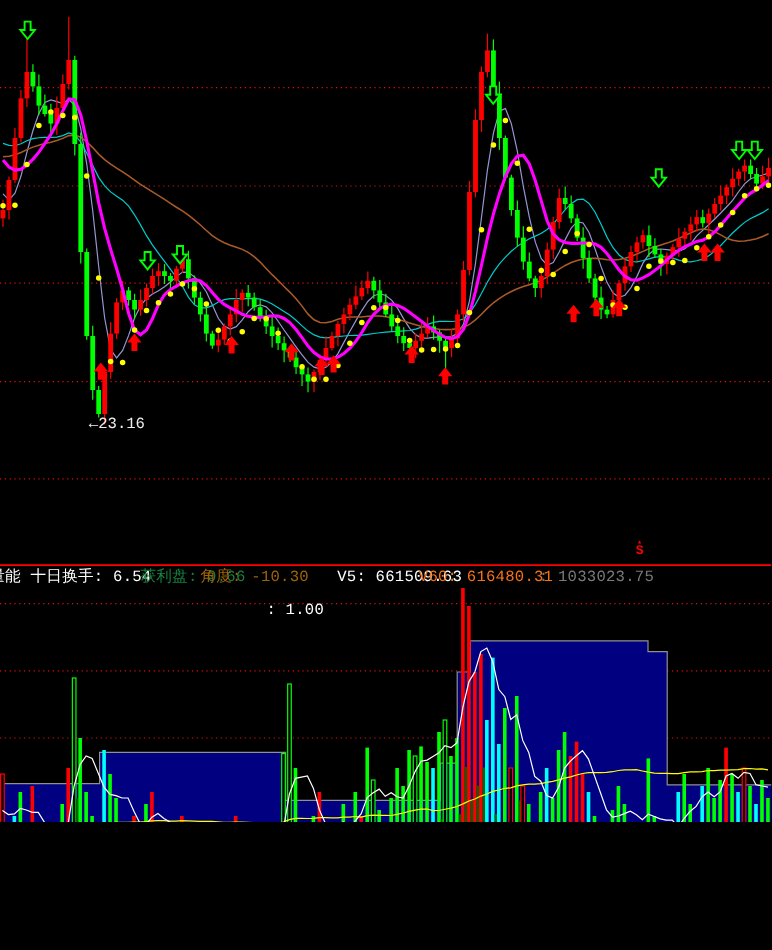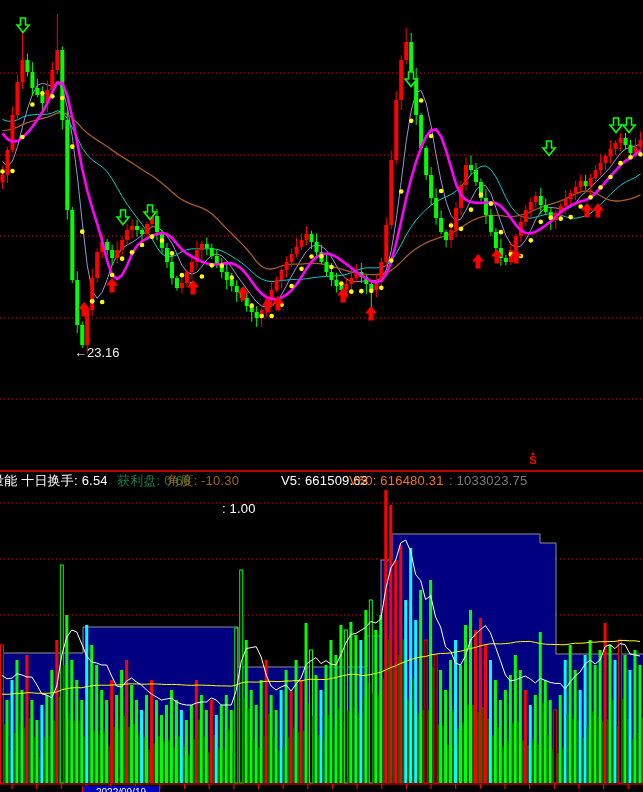--- a/index.html
+++ b/index.html
@@ -1,17 +1,17 @@
 <!DOCTYPE html>
 <html><head>
 <meta charset="utf-8">
 <style>
   html,body{margin:0;padding:0;background:#000;}
-  .screen{position:relative;width:643px;height:792px;background:#000;overflow:hidden;
-          font-family:Liberation Sans, sans-serif;}
+  .screen{position:relative;width:643px;height:685px;background:#000;overflow:hidden;
+          font-family:Liberation Mono, monospace;}
   svg{position:absolute;left:0;top:0;}
   .indicator-bar{position:absolute;left:0;top:473px;width:643px;height:16px;font-size:13px;
                  line-height:16px;white-space:nowrap;}
   .indicator-bar span{position:absolute;top:0;letter-spacing:0.2px;}
   .s-marker{position:absolute;left:527px;top:450px;width:12px;text-align:center;color:#ff0000;}
   .s-marker .hat{display:block;font-size:7px;line-height:5px;}
   .s-marker .letter{display:block;font-size:11px;line-height:10px;font-weight:bold;}
   .date-box{position:absolute;left:82px;top:786px;width:76px;height:6px;background:#0000bb;
             overflow:hidden;border-left:1px solid #ff0000;border-right:1px solid #ff0000;}
   .date-box span{display:block;color:#ffffff;font-size:10px;line-height:13px;margin-top:0px;

